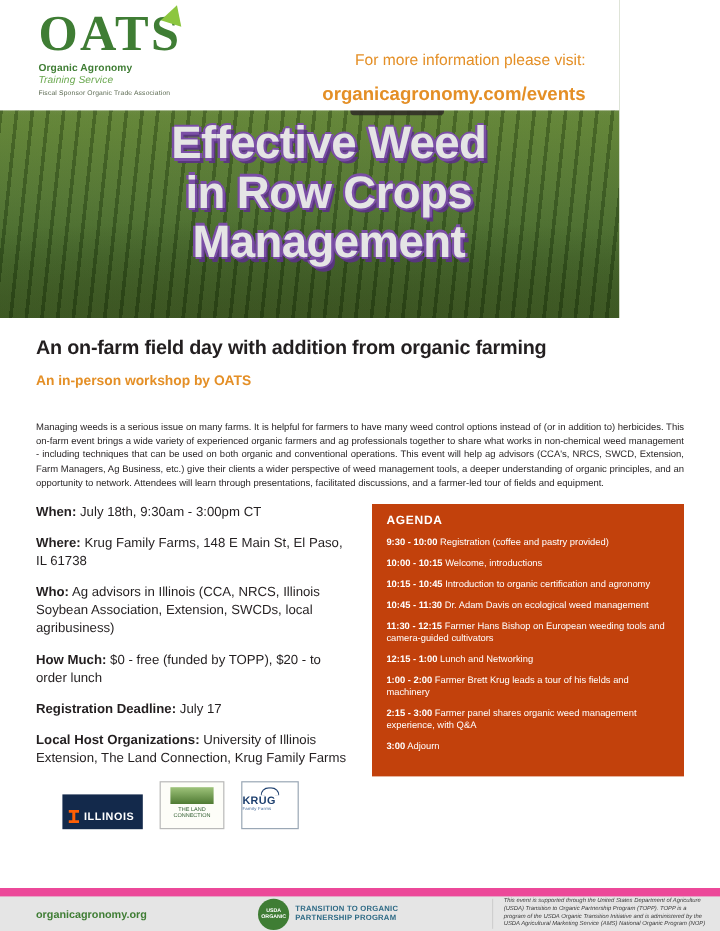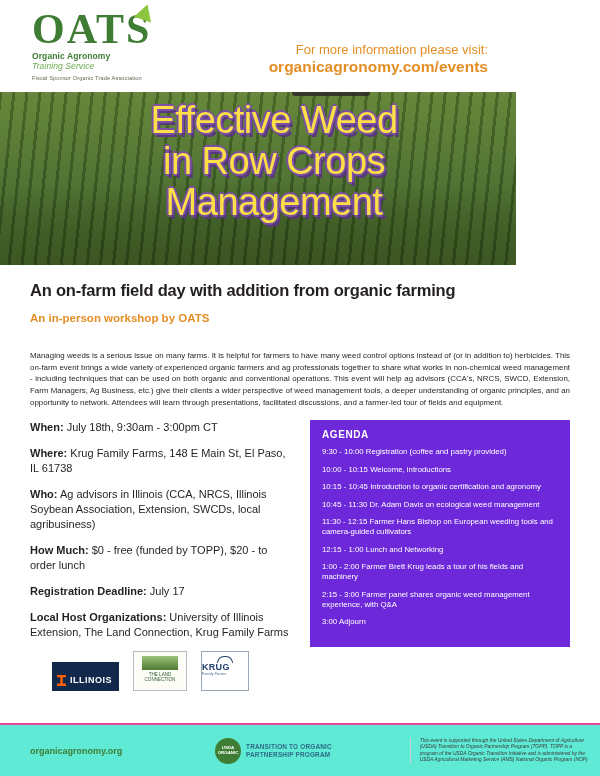--- a/index.html
+++ b/index.html
@@ -91,31 +91,31 @@
     color: #5d6b53;
     letter-spacing: .15px;
   }
 
   .hero-cta {
     position: absolute; right: 28px; top: 42px;
     text-align: right;
     color: #e48f26;
   }
   .hero-cta .line1 { font-size: 13px; font-weight: normal; }
-  .hero-cta .line2 { font-size: 15.5px; font-weight: bold; margin-top: 1px; }
+  .hero-cta .line2 { font-size: 15.5px; font-weight: bold; margin-top: 13px; }
 
   
   .hero-title {
     position: absolute; left: 0; right: 0; top: 100px;
     text-align: center;
     font-family: "Liberation Sans", sans-serif;
-    font-weight: normal;
+    font-weight: bold;
     font-size: 38px;
     line-height: 1.08;
-    color: #fde047;
+    color: #e5e5e5;
     letter-spacing: -0.5px;
     text-shadow:
       -2px 0 0 #7b4fa6, 2px 0 0 #7b4fa6, 0 -2px 0 #7b4fa6, 0 2px 0 #7b4fa6,
       3px 4px 0 rgba(90,52,130,.95);
     padding-left: 32px;
   }
 
   
   .content { padding: 14px 30px 0 30px; }
   .headline {
@@ -141,36 +141,36 @@
 
   .columns { display: flex; gap: 14px; align-items: flex-start; }
   .col-left { width: 266px; }
   .col-right { width: 260px; }
 
   .fact { font-size: 11px; line-height: 1.36; margin-bottom: 11px; }
   .fact b { font-weight: bold; }
 
   
   .agenda {
-    background: #6d28d9;
+    background: #c2410c;
     color: #ffffff;
     padding: 9px 12px 12px 12px;
   }
   .agenda-title {
     font-size: 10px;
     font-weight: bold;
     letter-spacing: .6px;
     margin-bottom: 7px;
   }
   .agenda-item {
     font-size: 7.8px;
     line-height: 1.33;
     margin-bottom: 7px;
   }
-  .agenda-item b { font-weight: normal; }
+  .agenda-item b { font-weight: bold; }
 
   
   .sponsors {
     display: flex;
     align-items: flex-end;
     gap: 14px;
     margin-top: 6px;
     padding-left: 22px;
   }
   .logo-illinois {
@@ -222,23 +222,23 @@
     content:""; position:absolute; left:50%; top:4px; transform:translateX(-50%);
     width:14px; height:6px; border:1px solid #1d3f6e; border-bottom:none;
     border-radius:7px 7px 0 0;
   }
 
   
   .footer {
     position: absolute;
     left: 0; bottom: 0;
     width: 600px;
-    height: 53px;
-    background: #5eead4;
-    border-top: 2px solid #ec4899;
+    height: 36px;
+    background: #e5e5e5;
+    border-top: 7px solid #ec4899;
     display: flex;
     align-items: center;
     padding: 0 12px 0 30px;
     gap: 12px;
   }
   .footer-url {
     font-size: 9px;
     font-weight: bold;
     color: #3f7d34;
     width: 180px;

